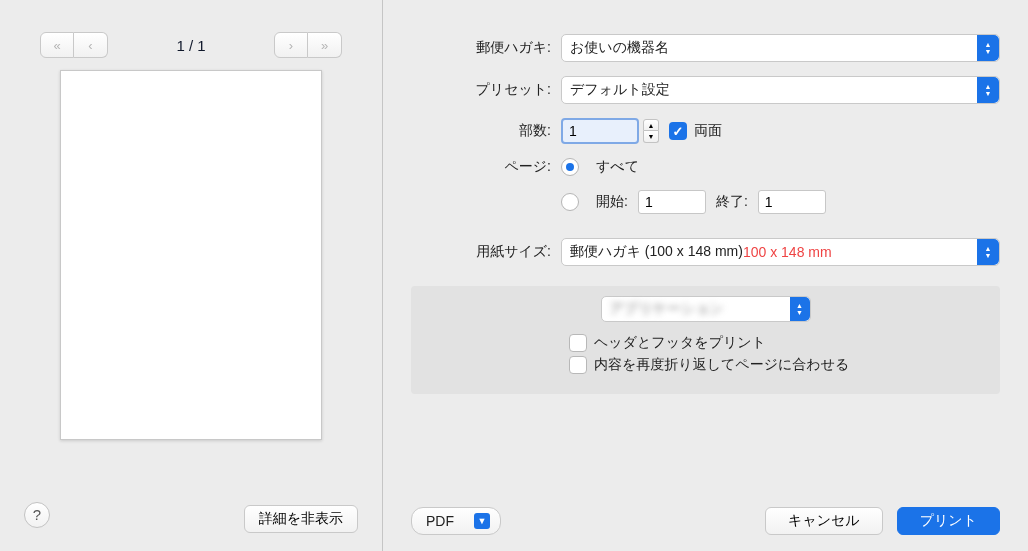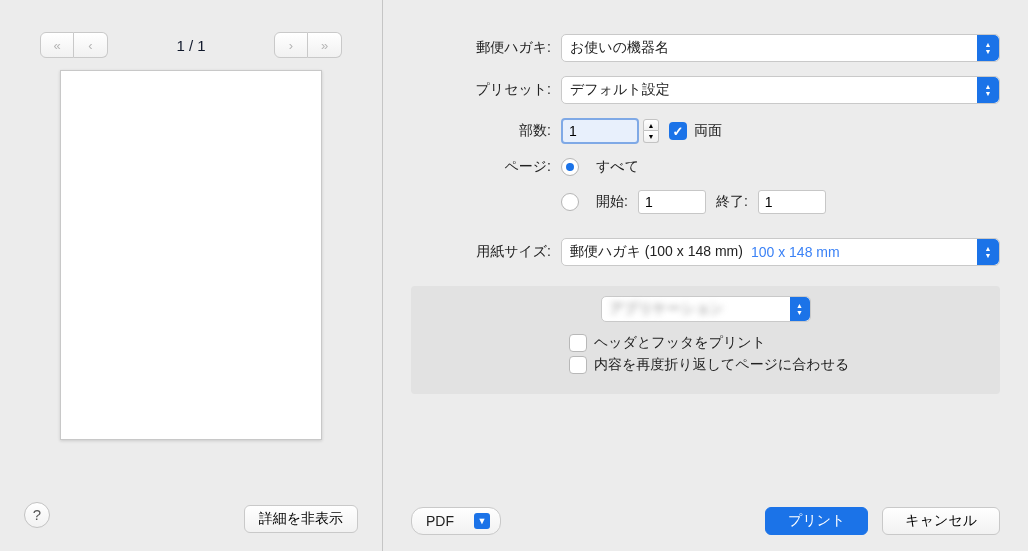--- a/index.html
+++ b/index.html
@@ -26,21 +26,21 @@
 
     
     .right-pane { flex:1; padding: 34px 28px 16px 28px; display:flex; flex-direction:column; position:relative; }
     .form-row { display:flex; align-items:center; margin-bottom: 14px; }
     .label { width: 150px; text-align:right; padding-right: 10px; font-size: 14px; }
     .field { flex:1; display:flex; align-items:center; gap:10px; }
 
     .popup { width: 100%; height: 28px; border-radius: 5px; border: 1px solid #c9c9c9; background: #fff; display:flex; align-items:center; padding: 0 8px; position:relative; cursor:pointer; }
     .popup .arrow-box { position:absolute; right:0; top:0; bottom:0; width:22px; border-radius: 0 5px 5px 0; background:#1b73e8; display:flex; flex-direction:column; align-items:center; justify-content:center; gap:0px; }
     .popup .arrow-box span { color:#fff; font-size:7px; line-height:7px; }
-    .popup .dim { color:#3b82f6; margin-left:8px; }
+    .popup .dim { color:#ef4444; margin-left:0; }
 
     .stepper { display:flex; align-items:center; }
     .stepper input { width:78px; height:26px; border:2px solid #7fa9e6; background:#e8f0fc; border-radius:4px; padding:0 6px; font-size:14px; }
     .step-btns { display:flex; flex-direction:column; margin-left:4px; }
     .step-btns button { width:16px; height:12px; border:1px solid #c3c3c3; background:linear-gradient(#fff,#f0f0f0); font-size:7px; line-height:1; padding:0; cursor:pointer; }
     .step-btns button:first-child { border-radius:3px 3px 0 0; }
     .step-btns button:last-child { border-radius:0 0 3px 3px; border-top:none; }
 
     .checkbox { width:18px; height:18px; border-radius:4px; display:inline-flex; align-items:center; justify-content:center; margin-right:7px; flex-shrink:0; }
     .checkbox.checked { background:#1b73e8; }
@@ -189,19 +189,19 @@
         <span>内容を再度折り返してページに合わせる</span>
       </div>
     </div>
 
     <div class="bottom-bar">
       <div class="pdf-btn">
         <span>PDF</span>
         <span class="chev">▼</span>
       </div>
       <div class="actions">
+        <button class="btn">キャンセル</button>
         <button class="btn primary">プリント</button>
-        <button class="btn">キャンセル</button>
       </div>
     </div>
 
   </div>
 </div>
 
 </body></html>

